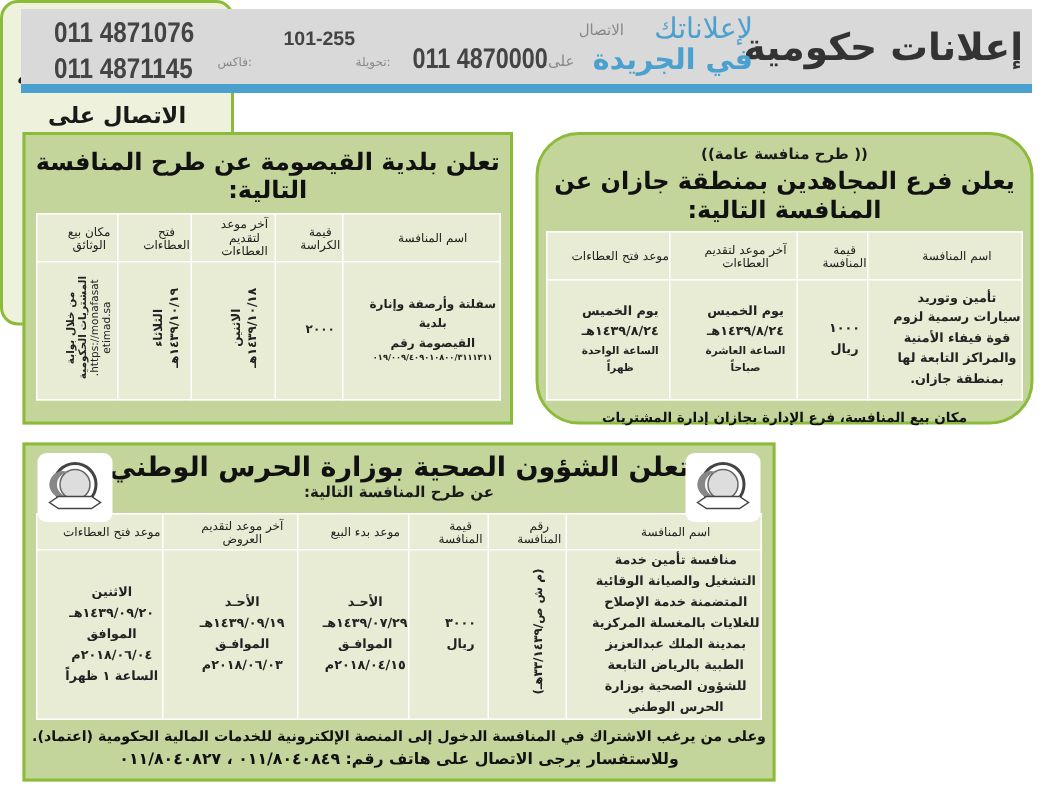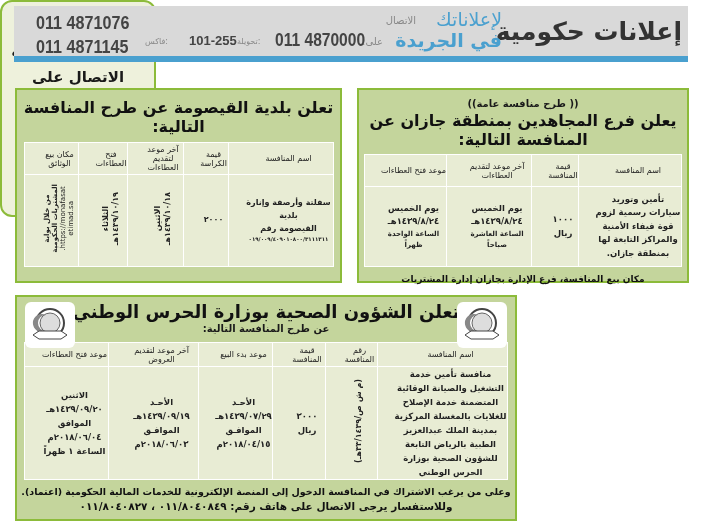--- a/index.html
+++ b/index.html
@@ -9,37 +9,37 @@
   
   .header { position: absolute; left: 14px; top: 6px; width: 674px; height: 56px; background: #d9d9d9; }
   .header .stripe { position: absolute; left: 0; bottom: 0; width: 100%; height: 6px; background: #4aa0cf; }
   .h-title { position: absolute; right: 6px; top: 11px; font-size: 25px; font-weight: bold; color: #333; direction: rtl; letter-spacing: -0.5px; }
   .h-slogan1 { position: absolute; right: 186px; top: 2px; font-size: 19px; font-weight: normal; color: #4aa0cf; direction: rtl; }
   .h-slogan2 { position: absolute; right: 186px; top: 23px; font-size: 19px; font-weight: bold; color: #4aa0cf; direction: rtl; }
   .h-contact { position: absolute; right: 272px; top: 9px; font-size: 10px; color: #888; direction: rtl; }
   .h-ala { position: absolute; right: 305px; top: 30px; font-size: 10px; color: #888; direction: rtl; }
   .h-main { position: absolute; left: 261px; top: 23px; font-family: "Liberation Sans", sans-serif; font-size: 19px; font-weight: bold; color: #444; transform: scaleX(0.82); transform-origin: left; }
   .h-tahw { position: absolute; left: 223px; top: 31px; font-size: 8px; color: #888; }
-  .h-ext { position: absolute; left: 175px; top: 27px; font-family: "Liberation Sans", sans-serif; font-size: 13px; font-weight: bold; color: #444; }
+  .h-ext { position: absolute; left: 175px; top: 12px; font-family: "Liberation Sans", sans-serif; font-size: 13px; font-weight: bold; color: #444; }
   .h-fax { position: absolute; left: 131px; top: 31px; font-size: 8px; color: #888; }
   .h-fax1 { position: absolute; left: 22px; top: 6px; font-family: "Liberation Sans", sans-serif; font-size: 19px; font-weight: bold; color: #444; transform: scaleX(0.85); transform-origin: left; }
   .h-fax2 { position: absolute; left: 22px; top: 30px; font-family: "Liberation Sans", sans-serif; font-size: 19px; font-weight: bold; color: #444; transform: scaleX(0.85); transform-origin: left; }
 
   
   .box { position: absolute; background: #c4d59c; border: 2px solid #8cbb3a; direction: rtl; }
   .box-title { text-align: center; font-weight: bold; color: #111; }
   table.t { border-collapse: collapse; background: #e8ecd4; margin: 0 auto; direction: rtl; }
   table.t td, table.t th { border: 1px solid #ffffff; text-align: center; vertical-align: middle; font-size: 8px; color: #222; padding-left: 16px; }
   table.t th { font-weight: normal; height: 32px; }
   table.t td { font-weight: bold; margin-top: 20px; }
   .foot { text-align: center; font-weight: bold; font-size: 9px; color: #111; }
   .vert { writing-mode: vertical-rl; transform: rotate(180deg); display: inline-block; line-height: 1.3; }
 
   
-  #box-jazan { left: 357px; top: 88px; width: 332px; height: 195px; }
+  #box-jazan { left: 357px; top: 88px; width: 332px; height: 195px; border-radius: 29px; }
   #box-jazan .sub { text-align: center; font-size: 10px; font-weight: bold; margin-top: 8px; }
   #box-jazan .box-title { font-size: 16px; margin-top: 2px; }
   #box-jazan table { width: 318px; margin-top: 5px; }
   #box-jazan td { height: 80px; line-height: 1.6; font-size: 8.5px; }
   #box-jazan .foot { margin-top: 7px; }
 
   
   #box-qais { left: 15px; top: 88px; width: 327px; height: 195px; }
   #box-qais .box-title { font-size: 16px; margin-top: 8px; }
   #box-qais table { width: 310px; margin-top: 6px; }

